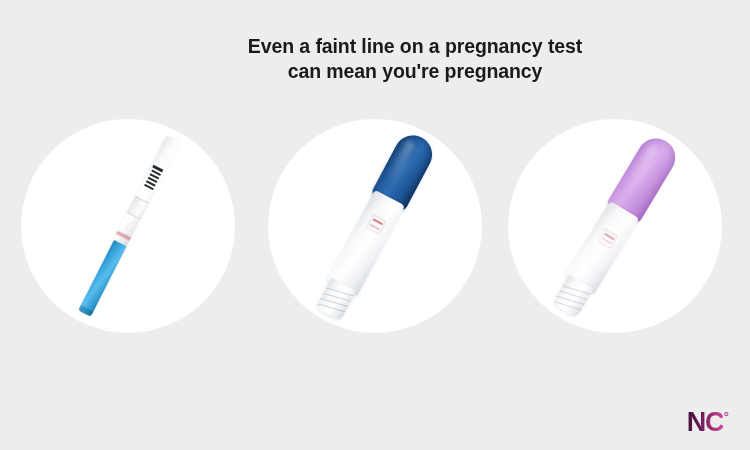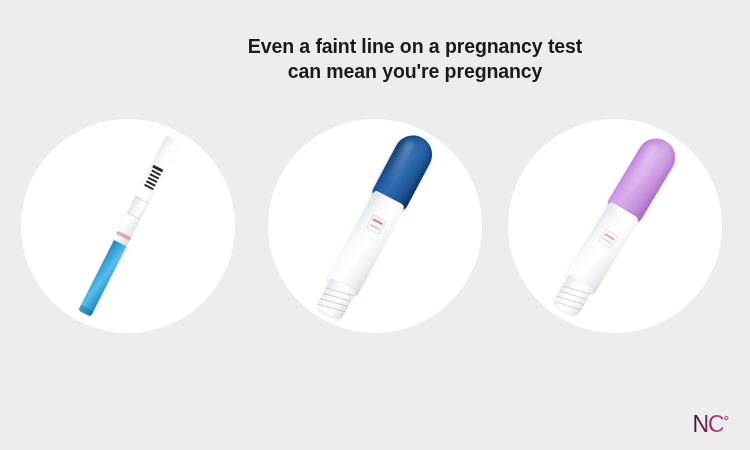--- a/index.html
+++ b/index.html
@@ -313,22 +313,22 @@
   
   .brand-logo {
     position: absolute;
     right: 21px;
     bottom: 14px;
     display: flex;
     align-items: flex-start;
     line-height: 1;
   }
   .brand-mark {
-    font-size: 23px;
-    font-weight: 400;
+    font-size: 27px;
+    font-weight: 700;
     letter-spacing: -1.2px;
     background: linear-gradient(95deg, #3d1038 0%, #6b1b57 38%, #a32d79 68%, #cf4f9d 100%);
     -webkit-background-clip: text;
     background-clip: text;
     color: transparent;
     -webkit-text-fill-color: transparent;
   }
   .brand-degree {
     font-size: 13px;
     font-weight: 700;

